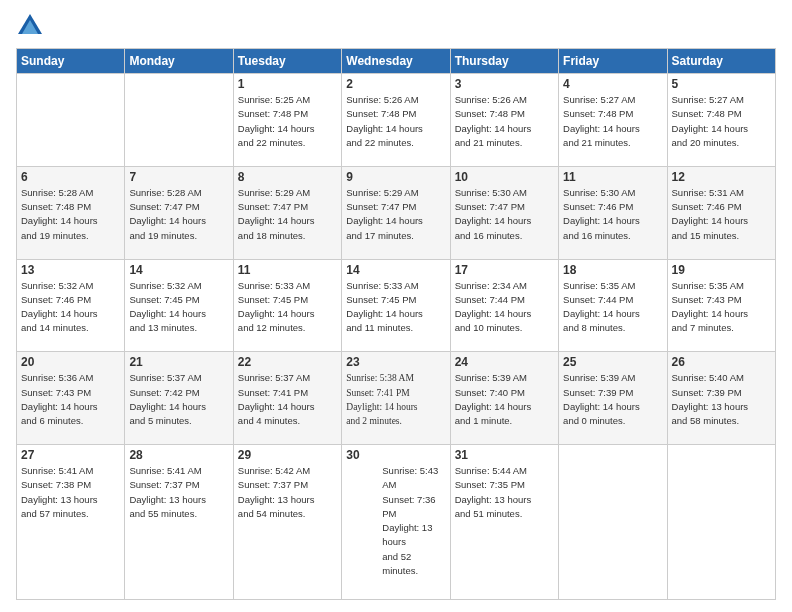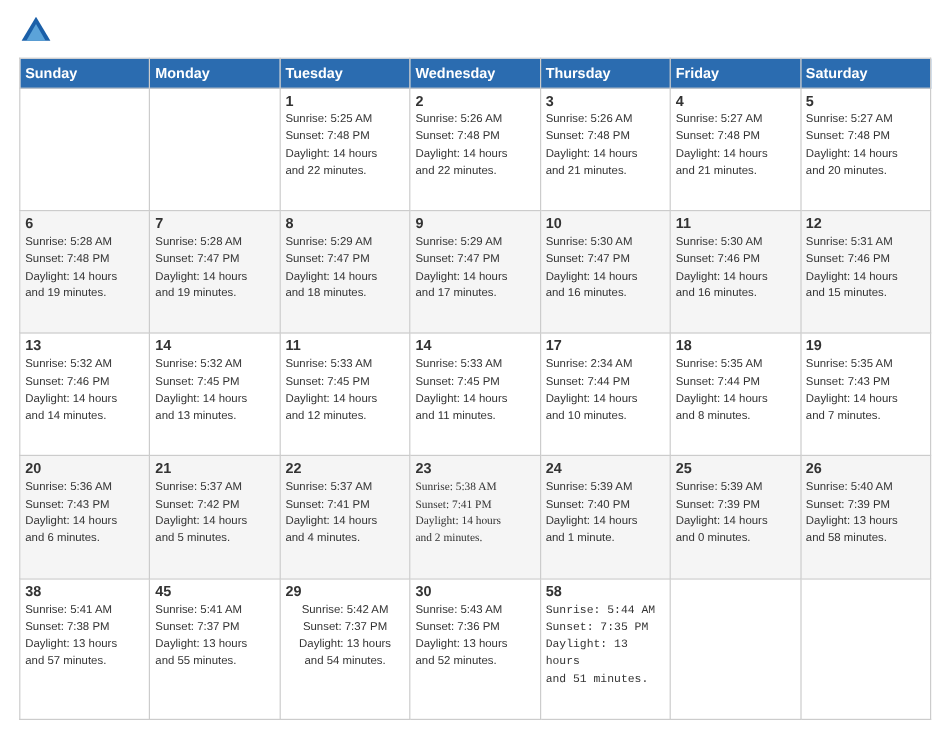--- a/index.html
+++ b/index.html
@@ -313,50 +313,50 @@
           <td>
             <span class="day-num">26</span>
             <div class="day-info" style="white-space: pre-line;">Sunrise: 5:40 AM
 Sunset: 7:39 PM
 Daylight: 13 hours
 and 58 minutes.</div>
           </td>
         </tr>
         <tr>
           <td>
-            <span class="day-num">38</span>
+            <span class="day-num">27</span>
             <div class="day-info" style="white-space: pre-line;">Sunrise: 5:41 AM
 Sunset: 7:38 PM
 Daylight: 13 hours
 and 57 minutes.</div>
           </td>
           <td>
-            <span class="day-num">45</span>
+            <span class="day-num">28</span>
             <div class="day-info" style="white-space: pre-line;">Sunrise: 5:41 AM
 Sunset: 7:37 PM
 Daylight: 13 hours
 and 55 minutes.</div>
           </td>
           <td>
             <span class="day-num">29</span>
-            <div class="day-info" style="white-space: pre-line; text-align: center;">Sunrise: 5:42 AM
+            <div class="day-info" style="white-space: pre-line;">Sunrise: 5:42 AM
 Sunset: 7:37 PM
 Daylight: 13 hours
 and 54 minutes.</div>
           </td>
           <td>
             <span class="day-num">30</span>
-            <div class="day-info" style="white-space: pre-line;">Sunrise: 5:43 AM
+            <div class="day-info" style="white-space: pre-line; margin-left: 36px;">Sunrise: 5:43 AM
 Sunset: 7:36 PM
 Daylight: 13 hours
 and 52 minutes.</div>
           </td>
           <td>
-            <span class="day-num">58</span>
-            <div class="day-info" style="white-space: pre-line; font-family: Liberation Mono, monospace;">Sunrise: 5:44 AM
+            <span class="day-num">31</span>
+            <div class="day-info" style="white-space: pre-line;">Sunrise: 5:44 AM
 Sunset: 7:35 PM
 Daylight: 13 hours
 and 51 minutes.</div>
           </td>
           <td></td>
           <td></td>
         </tr>
       </tbody>
   </table>
 </div>

